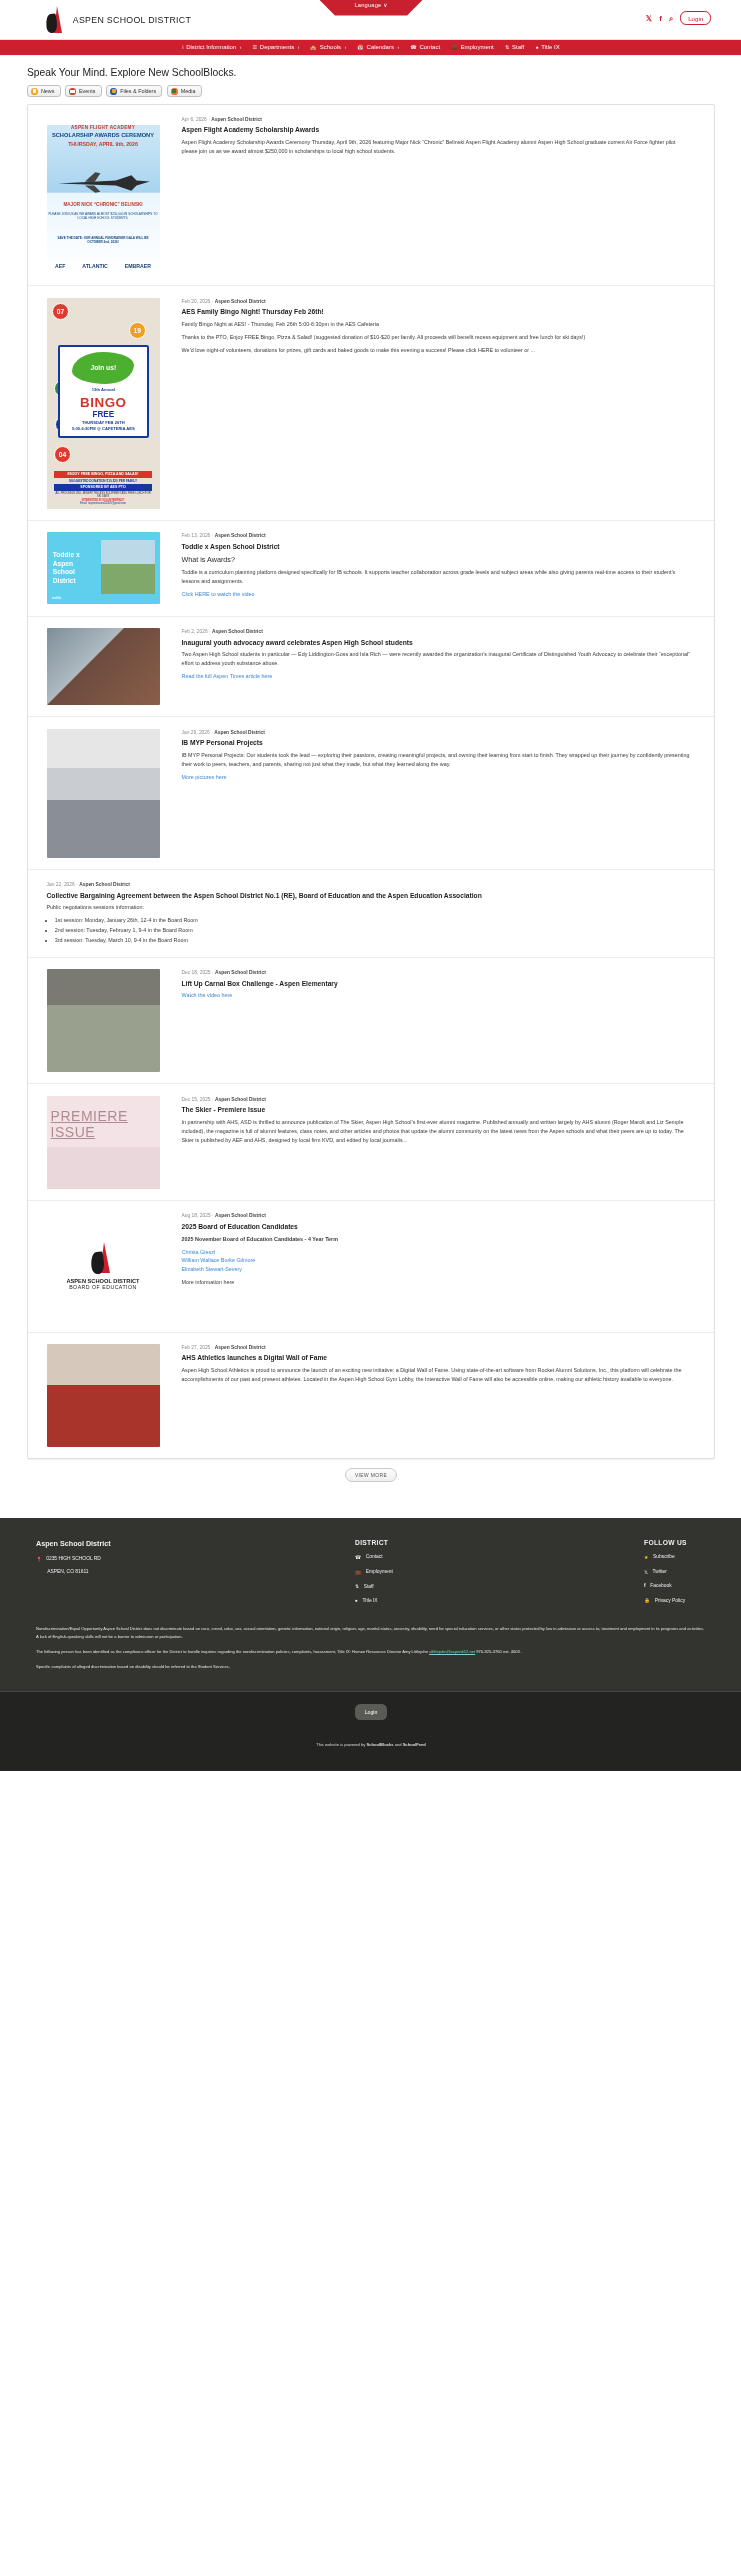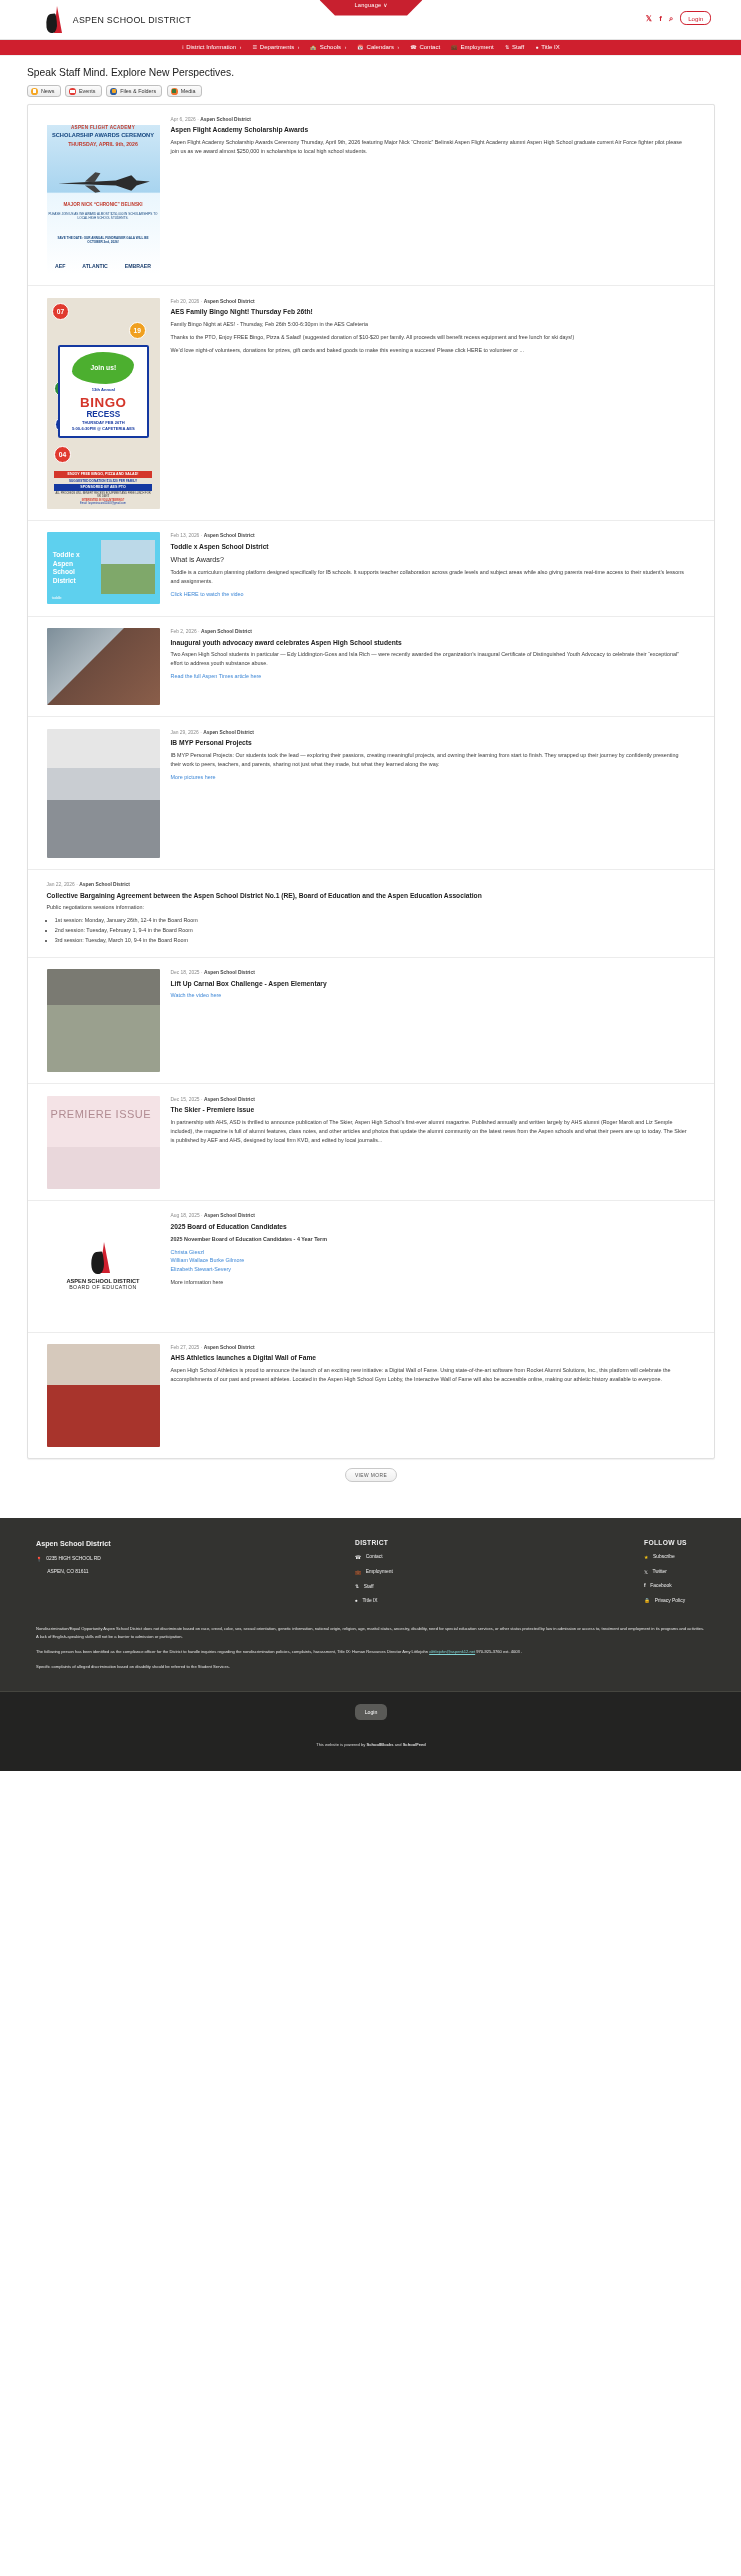--- a/index.html
+++ b/index.html
@@ -147,21 +147,21 @@
   .feed {
     margin: 0 27px 0 27px;
     border: 0.5px solid #e0e0e0;
     border-radius: 2.1px;
     background: #fff;
     box-shadow: 0 0.5px 1px rgba(0,0,0,.06);
     overflow: hidden;
   }
   .post {
     display: flex;
-    gap: 11px;
+    gap: 22px;
     padding: 11.3px 24px 11.3px 18.5px;
     border-bottom: 0.5px solid #ececec;
     align-items: flex-start;
   }
   .post:last-child { border-bottom: none; }
   .post-thumb {
     flex: 0 0 auto;
     border-radius: 1px;
     overflow: hidden;
     position: relative;
@@ -250,22 +250,22 @@
 
   .thumb-photo { width: 113px; background:#d9d9d9; position:relative; overflow:hidden;}
   .ph-banner { height: 77px; background: linear-gradient(135deg,#7d8e99 0%, #aeb9c0 40%, #6d4b3e 41%, #8a5e4a 100%); }
   .ph-kids   { height: 129px; background: linear-gradient(#e6e6e6 0 30%, #c9cdd2 30% 55%, #8a8f95 55% 100%); }
   .ph-canal  { height: 103px; background: linear-gradient(#7a7a72 0 35%, #9aa08e 35% 100%); }
   .ph-skier  { height: 93px; background: linear-gradient(#f4e3e6 0 55%, #e9d7db 55% 100%); }
   .ph-board  { height: 108px; background: #ffffff; display:flex; flex-direction:column; align-items:center; justify-content:center;}
   .ph-hof    { height: 103px; background: linear-gradient(#d6c9bc 0 40%, #a8342c 40% 100%); }
 
   .skier-label {
-    position:absolute; left:0; top:12.4px; font-size:11px; color:#b08b91; letter-spacing:0.5px;
-    padding-left:4.1px; font-weight:normal;
+    position:absolute; left:0; top:12.4px; font-size:14px; color:#b08b91; letter-spacing:0.5px;
+    padding-left:4.1px; font-weight:normal;text-decoration:underline;
   }
   .board-logo-flame { width:24px; height:32px; position:relative; margin-bottom:4.1px;}
   .board-logo-flame .br { position:absolute; left:9.3px; top:0; width:0;height:0;
     border-left:4.1px solid transparent; border-right:6.2px solid transparent; border-bottom:31px solid #cf1f2e;}
   .board-logo-flame .bb { position:absolute; left:0; top:9.3px; width:13.4px;height:21.6px; background:#1b1b1b;
     border-radius:60% 10% 55% 50% / 80% 20% 70% 40%; transform:rotate(-8deg);}
   .board-name { font-size:5.7px; font-weight:bold; color:#1b1b1b; }
   .board-sub  { font-size:5.2px; color:#1b1b1b; letter-spacing:0.5px;}
 
   .view-more-wrap { display:flex; justify-content:center; padding: 9.3px 0 13.4px; }
@@ -358,21 +358,21 @@
   <div class="nav-item">
     <span class="nav-ico">⇅</span>
     <span>Staff</span>
   </div>
   <div class="nav-item">
     <span class="nav-ico">●</span>
     <span>Title IX</span>
   </div>
 </div>
 
-<h1 class="headline">Speak Staff Mind. Explore New Perspectives.</h1>
+<h1 class="headline">Speak Your Mind. Explore New SchoolBlocks.</h1>
 
 <div class="filters">
   <div class="filter-btn">
     <span class="fico fico-news"></span>
     <span>News</span>
   </div>
   <div class="filter-btn">
     <span class="fico fico-events"></span>
     <span>Events</span>
   </div>
@@ -424,21 +424,21 @@
       <div class="flyer-bingo">
         <div class="bingo-ball" style="left:5.2px;top:5.2px;background:#e03a2f;">07</div>
         <div class="bingo-ball" style="left:82px;top:24px;background:#f0a020;">19</div>
         <div class="bingo-ball" style="left:7.2px;top:82px;background:#2e8b3a;">75</div>
         <div class="bingo-ball" style="left:8.2px;top:118px;background:#1438a0;">32</div>
         <div class="bingo-ball" style="left:7.2px;top:148px;background:#e03a2f;">04</div>
         <div class="bingo-center">
           <div class="bingo-splash">Join us!</div>
           <div style="font-size:4.1px;color:#1438a0;font-weight:bold;margin-top:2.6px;">13th Annual</div>
           <div class="bingo-word">BINGO</div>
-          <div style="font-size:8.2px;font-weight:bold;color:#1438a0;">RECESS</div>
+          <div style="font-size:8.2px;font-weight:bold;color:#1438a0;">FREE</div>
           <div class="bingo-sub">THURSDAY FEB 26TH</div>
           <div class="bingo-sub">5:00-6:30PM @ CAFETERIA AES</div>
         </div>
         <div class="bingo-foot">
           <div class="bingo-bar">ENJOY FREE BINGO, PIZZA AND SALAD!</div>
           <div style="font-size:3.1px;color:#1438a0;font-weight:bold;padding:1px;">SUGGESTED DONATION $10-$20 PER FAMILY</div>
           <div class="bingo-bar" style="background:#1438a0;">SPONSORED BY AES PTO</div>
           <div style="font-size:2.6px;color:#333;padding:1px;">ALL PROCEEDS WILL BENEFIT RECESS EQUIPMENT AND FREE LUNCH FOR SKI DAYS</div>
           <div style="font-size:2.6px;color:#d4362a;font-weight:bold;">INTERESTED IN VOLUNTEERING?</div>
           <div style="font-size:2.6px;color:#1438a0;">Email: /aspenteacard11003@gmail.com</div>

